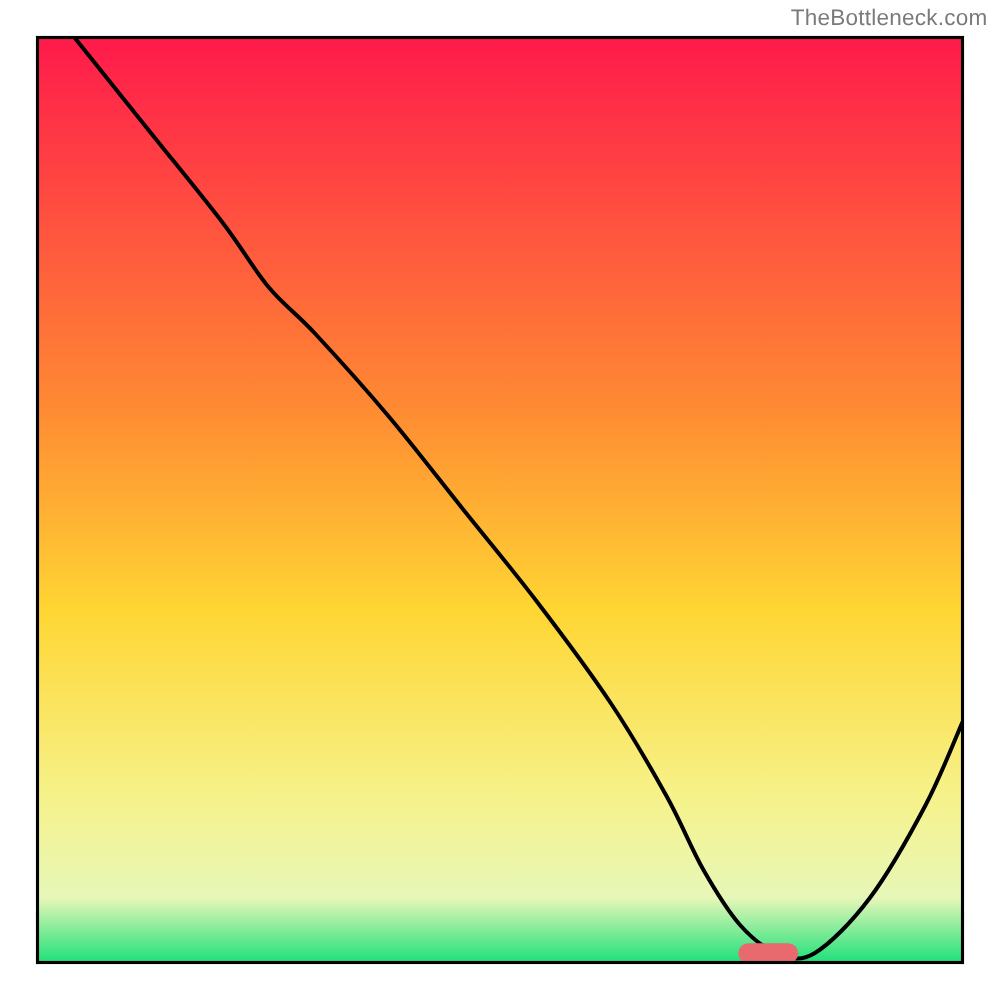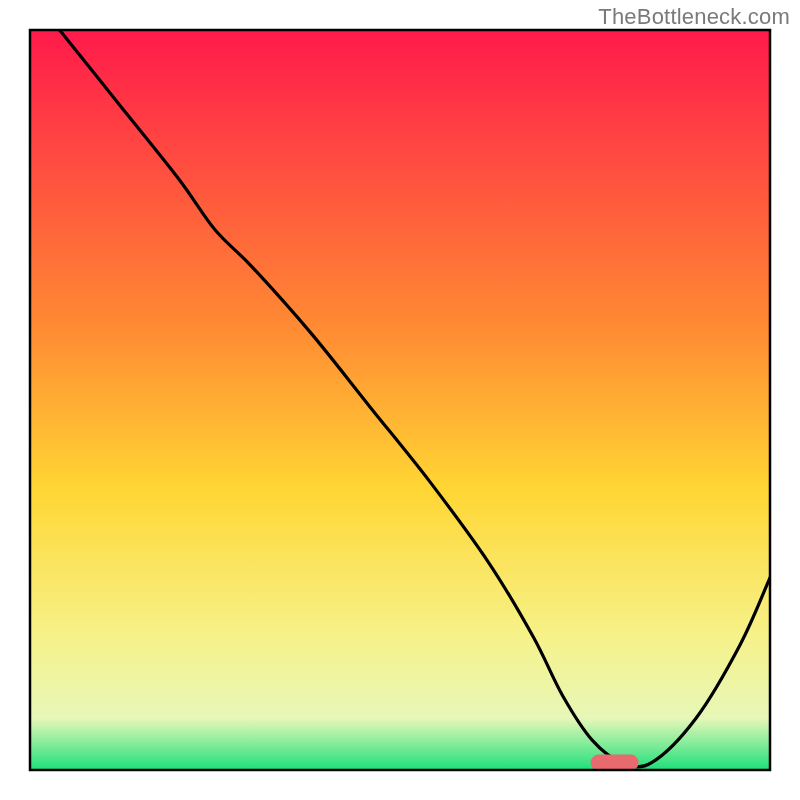--- a/index.html
+++ b/index.html
@@ -14,21 +14,21 @@
   .chart-container {
     position: relative;
     width: 800px;
     height: 800px;
   }
   .watermark {
     position: absolute;
     top: 4px;
     right: 10px;
     color: #7a7a7a;
-    font-size: 22px;
+    font-size: 18px;
     font-weight: 500;
     letter-spacing: 0.2px;
     z-index: 5;
     margin-left: 23px;
   }
   svg {
     display: block;
   }
   .marker {
     filter: none;

